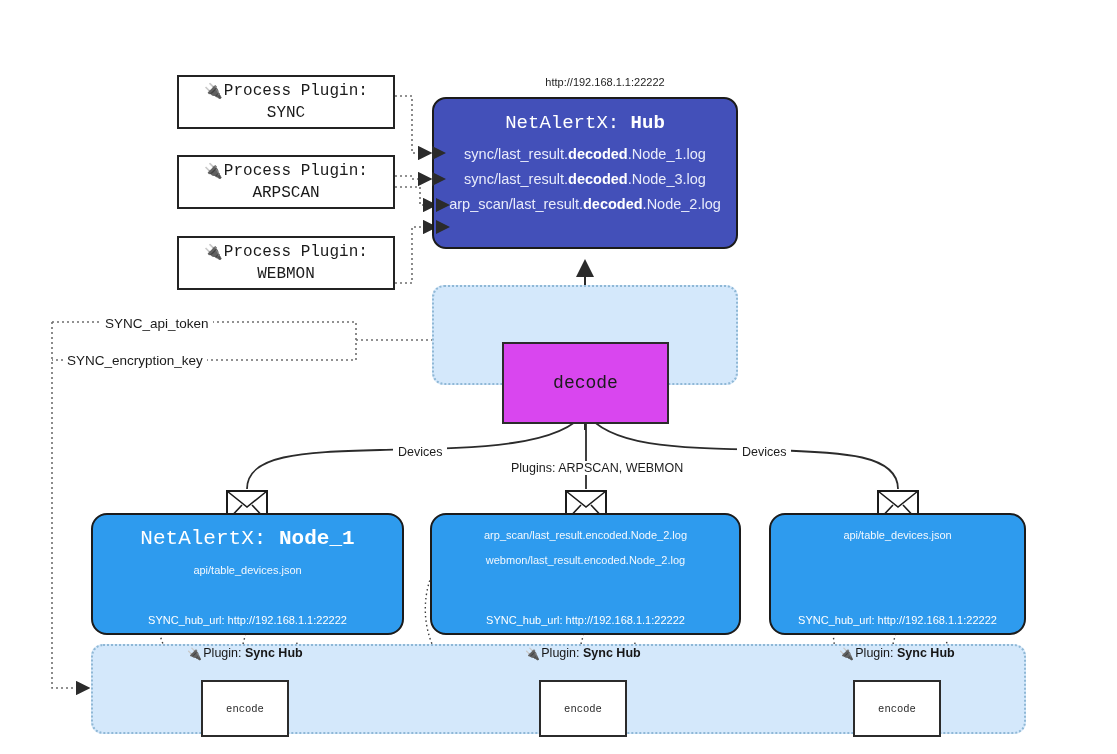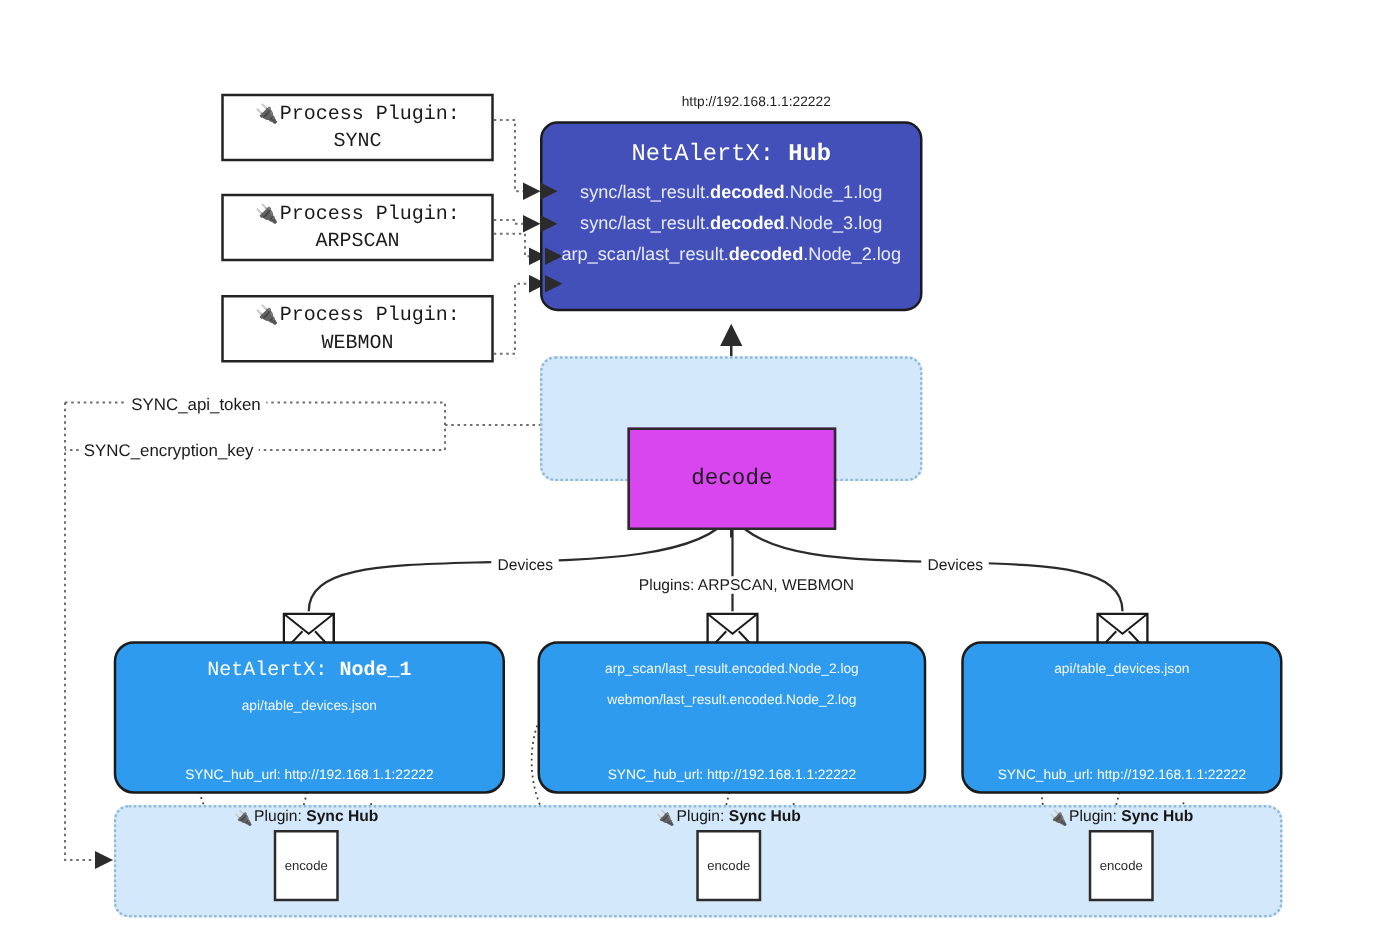--- a/index.html
+++ b/index.html
@@ -50,41 +50,41 @@
 
   
   .elabel{position:absolute;font-size:12.5px;color:#1c1c1c;background:#ffffff;padding:0 5px;white-space:nowrap;}
   #elabel-left{left:393px;top:445px;}
   #elabel-mid{left:506px;top:461px;}
   #elabel-right{left:737px;top:445px;}
 
   
   .node{position:absolute;height:122px;background:#2e9bee;border:2px solid #1b1b1b;
         border-radius:16px;box-sizing:border-box;}
-  .node .n-title{font-family:"Liberation Mono",monospace;font-size:16px;color:#ffffff;
+  .node .n-title{font-family:"Liberation Mono",monospace;font-size:21px;color:#ffffff;
         text-align:center;margin-top:12px;white-space:nowrap;}
   .node .n-title b{font-weight:bold;}
   .node .n-lines{margin-top:8px;}
   .node .n-line{font-size:11px;line-height:25px;color:#f2f8fe;text-align:center;white-space:nowrap;}
   .node .n-foot{position:absolute;left:0;right:0;bottom:7px;text-align:center;
         font-size:11px;color:#ffffff;white-space:nowrap;}
   #node-0{left:91px;top:513px;width:313px;}
   #node-1{left:430px;top:513px;width:311px;}
   #node-2{left:769px;top:513px;width:257px;}
 
   
   #encode-container{position:absolute;left:91px;top:644px;width:935px;height:90px;
         background:#d4e8fb;border:2px dotted #8fb8d6;border-radius:12px;box-sizing:border-box;}
   .enc-group{position:absolute;top:645px;width:160px;}
   .enc-cap{text-align:center;font-size:12.5px;color:#161616;white-space:nowrap;line-height:16px;}
   .enc-cap .plug{font-size:12px;margin-right:1px;vertical-align:-1px;}
   .enc-cap b{font-weight:bold;}
-  .enc-box{margin:2px auto 0;width:52px;height:57px;background:#ffffff;border:2px solid #2b2b2b;
+  .enc-box{margin:18px auto 0;width:88px;height:57px;background:#ffffff;border:2px solid #2b2b2b;
         box-sizing:border-box;display:flex;align-items:center;justify-content:center;
-        font-family:Liberation Sans, sans-serif;font-size:10.5px;color:#2b2b2b;}
+        font-family:Liberation Mono, monospace;font-size:10.5px;color:#2b2b2b;}
   #enc-0{left:165px;}
   #enc-1{left:503px;}
   #enc-2{left:817px;}
 
   
   .env{position:absolute;width:42px;height:32px;}
   #env-0{left:226px;top:490px;}
   #env-1{left:565px;top:490px;}
   #env-2{left:877px;top:490px;}
 

